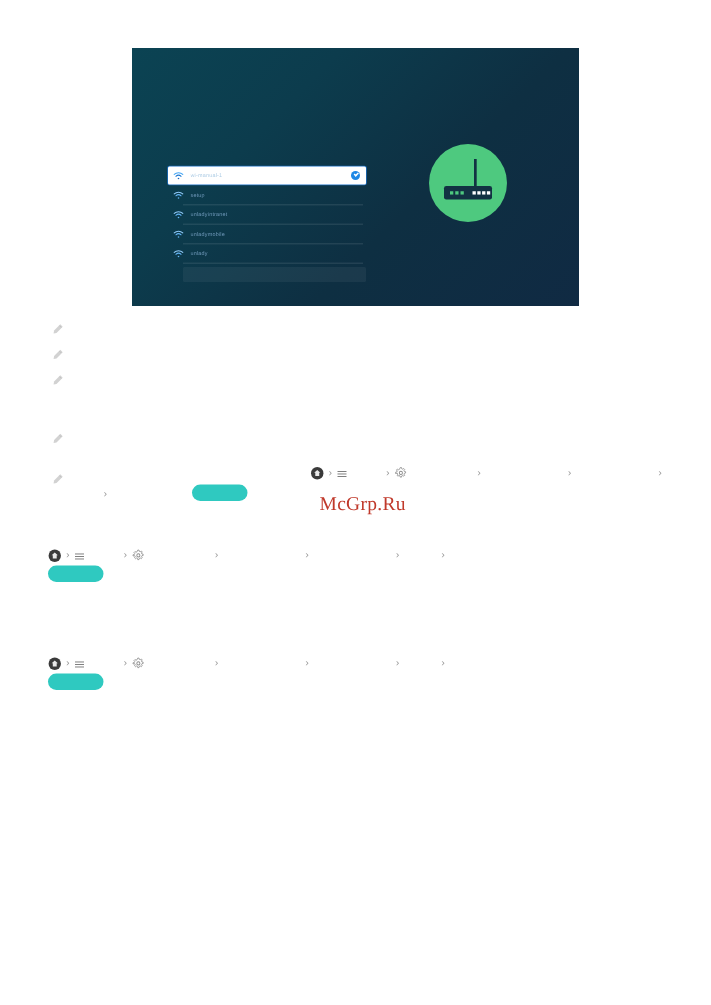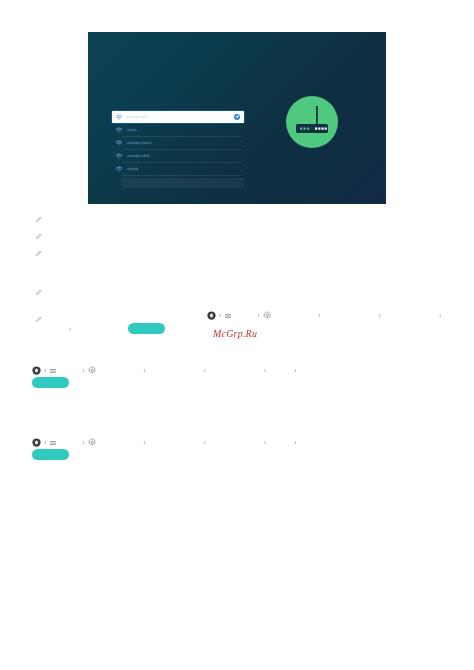--- a/index.html
+++ b/index.html
@@ -165,22 +165,21 @@
   .pill {
     position: absolute;
     width: 37px;
     height: 11px;
     border-radius: 6px;
     background: #2fc9c0;
   }
   .watermark {
     position: absolute;
     font-family: "Liberation Serif", serif;
-    font-style: italic;
-    font-size: 10px;
+    font-size: 13px;
     color: #c0392b;
     letter-spacing: 0.2px;
     white-space: nowrap;
   }
 </style>
 </head>
 <body>
 
 <div class="screenshot-panel">
 

